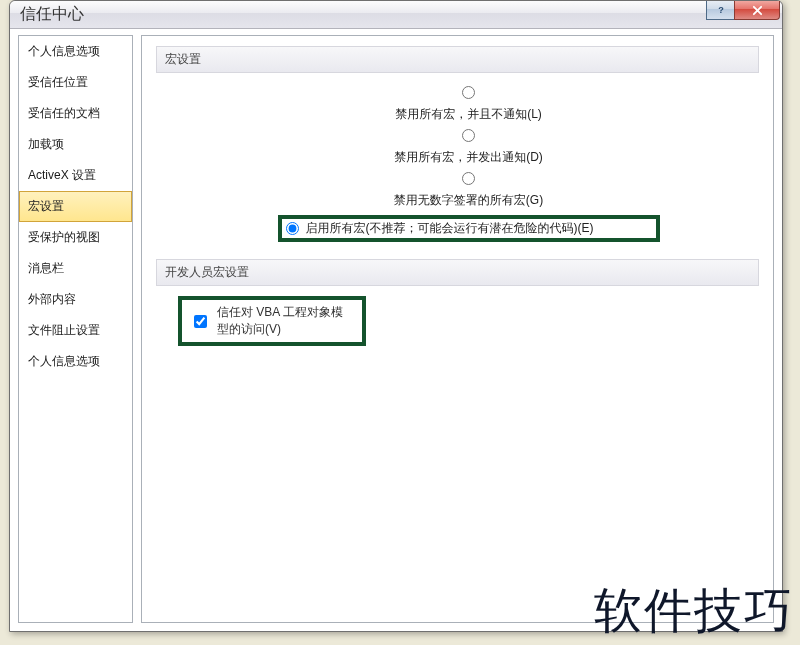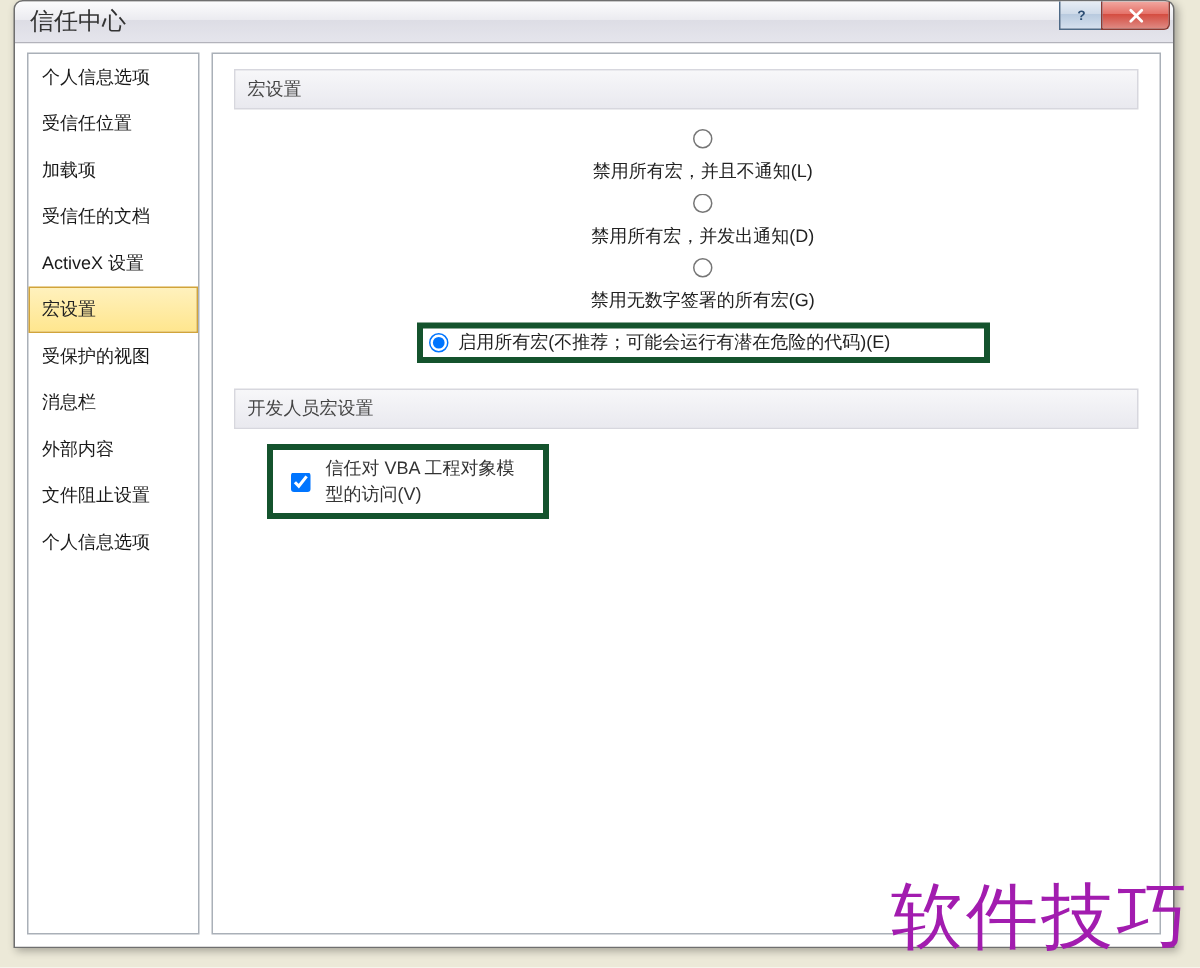--- a/index.html
+++ b/index.html
@@ -127,21 +127,21 @@
   display: inline-flex;
   align-items: center;
   gap: 7px;
   width: 188px;
 }
 .watermark {
   position: absolute;
   right: 6px;
   bottom: 2px;
   font-size: 48px;
-  color: #a21caf;
+  color: #0f172a;
   letter-spacing: 2px;
   pointer-events: none;
   font-family: "Microsoft YaHei", sans-serif;
 }
 </style>
 </head>
 <body>
 
 <div class="window">
   <div class="titlebar">
@@ -157,22 +157,22 @@
           <path d="M2 2 L10 10 M10 2 L2 10" stroke="#fff" stroke-width="2" stroke-linecap="round"></path>
         </svg>
       </div>
     </div>
   </div>
 
   <div class="body">
     <div class="sidebar">
       <div class="nav-item">个人信息选项</div>
       <div class="nav-item">受信任位置</div>
+      <div class="nav-item">受信任的文档</div>
       <div class="nav-item">加载项</div>
-      <div class="nav-item">受信任的文档</div>
       <div class="nav-item">ActiveX 设置</div>
       <div class="nav-item selected">宏设置</div>
       <div class="nav-item">受保护的视图</div>
       <div class="nav-item">消息栏</div>
       <div class="nav-item">外部内容</div>
       <div class="nav-item">文件阻止设置</div>
       <div class="nav-item">个人信息选项</div>
     </div>
 
     <div class="content">

